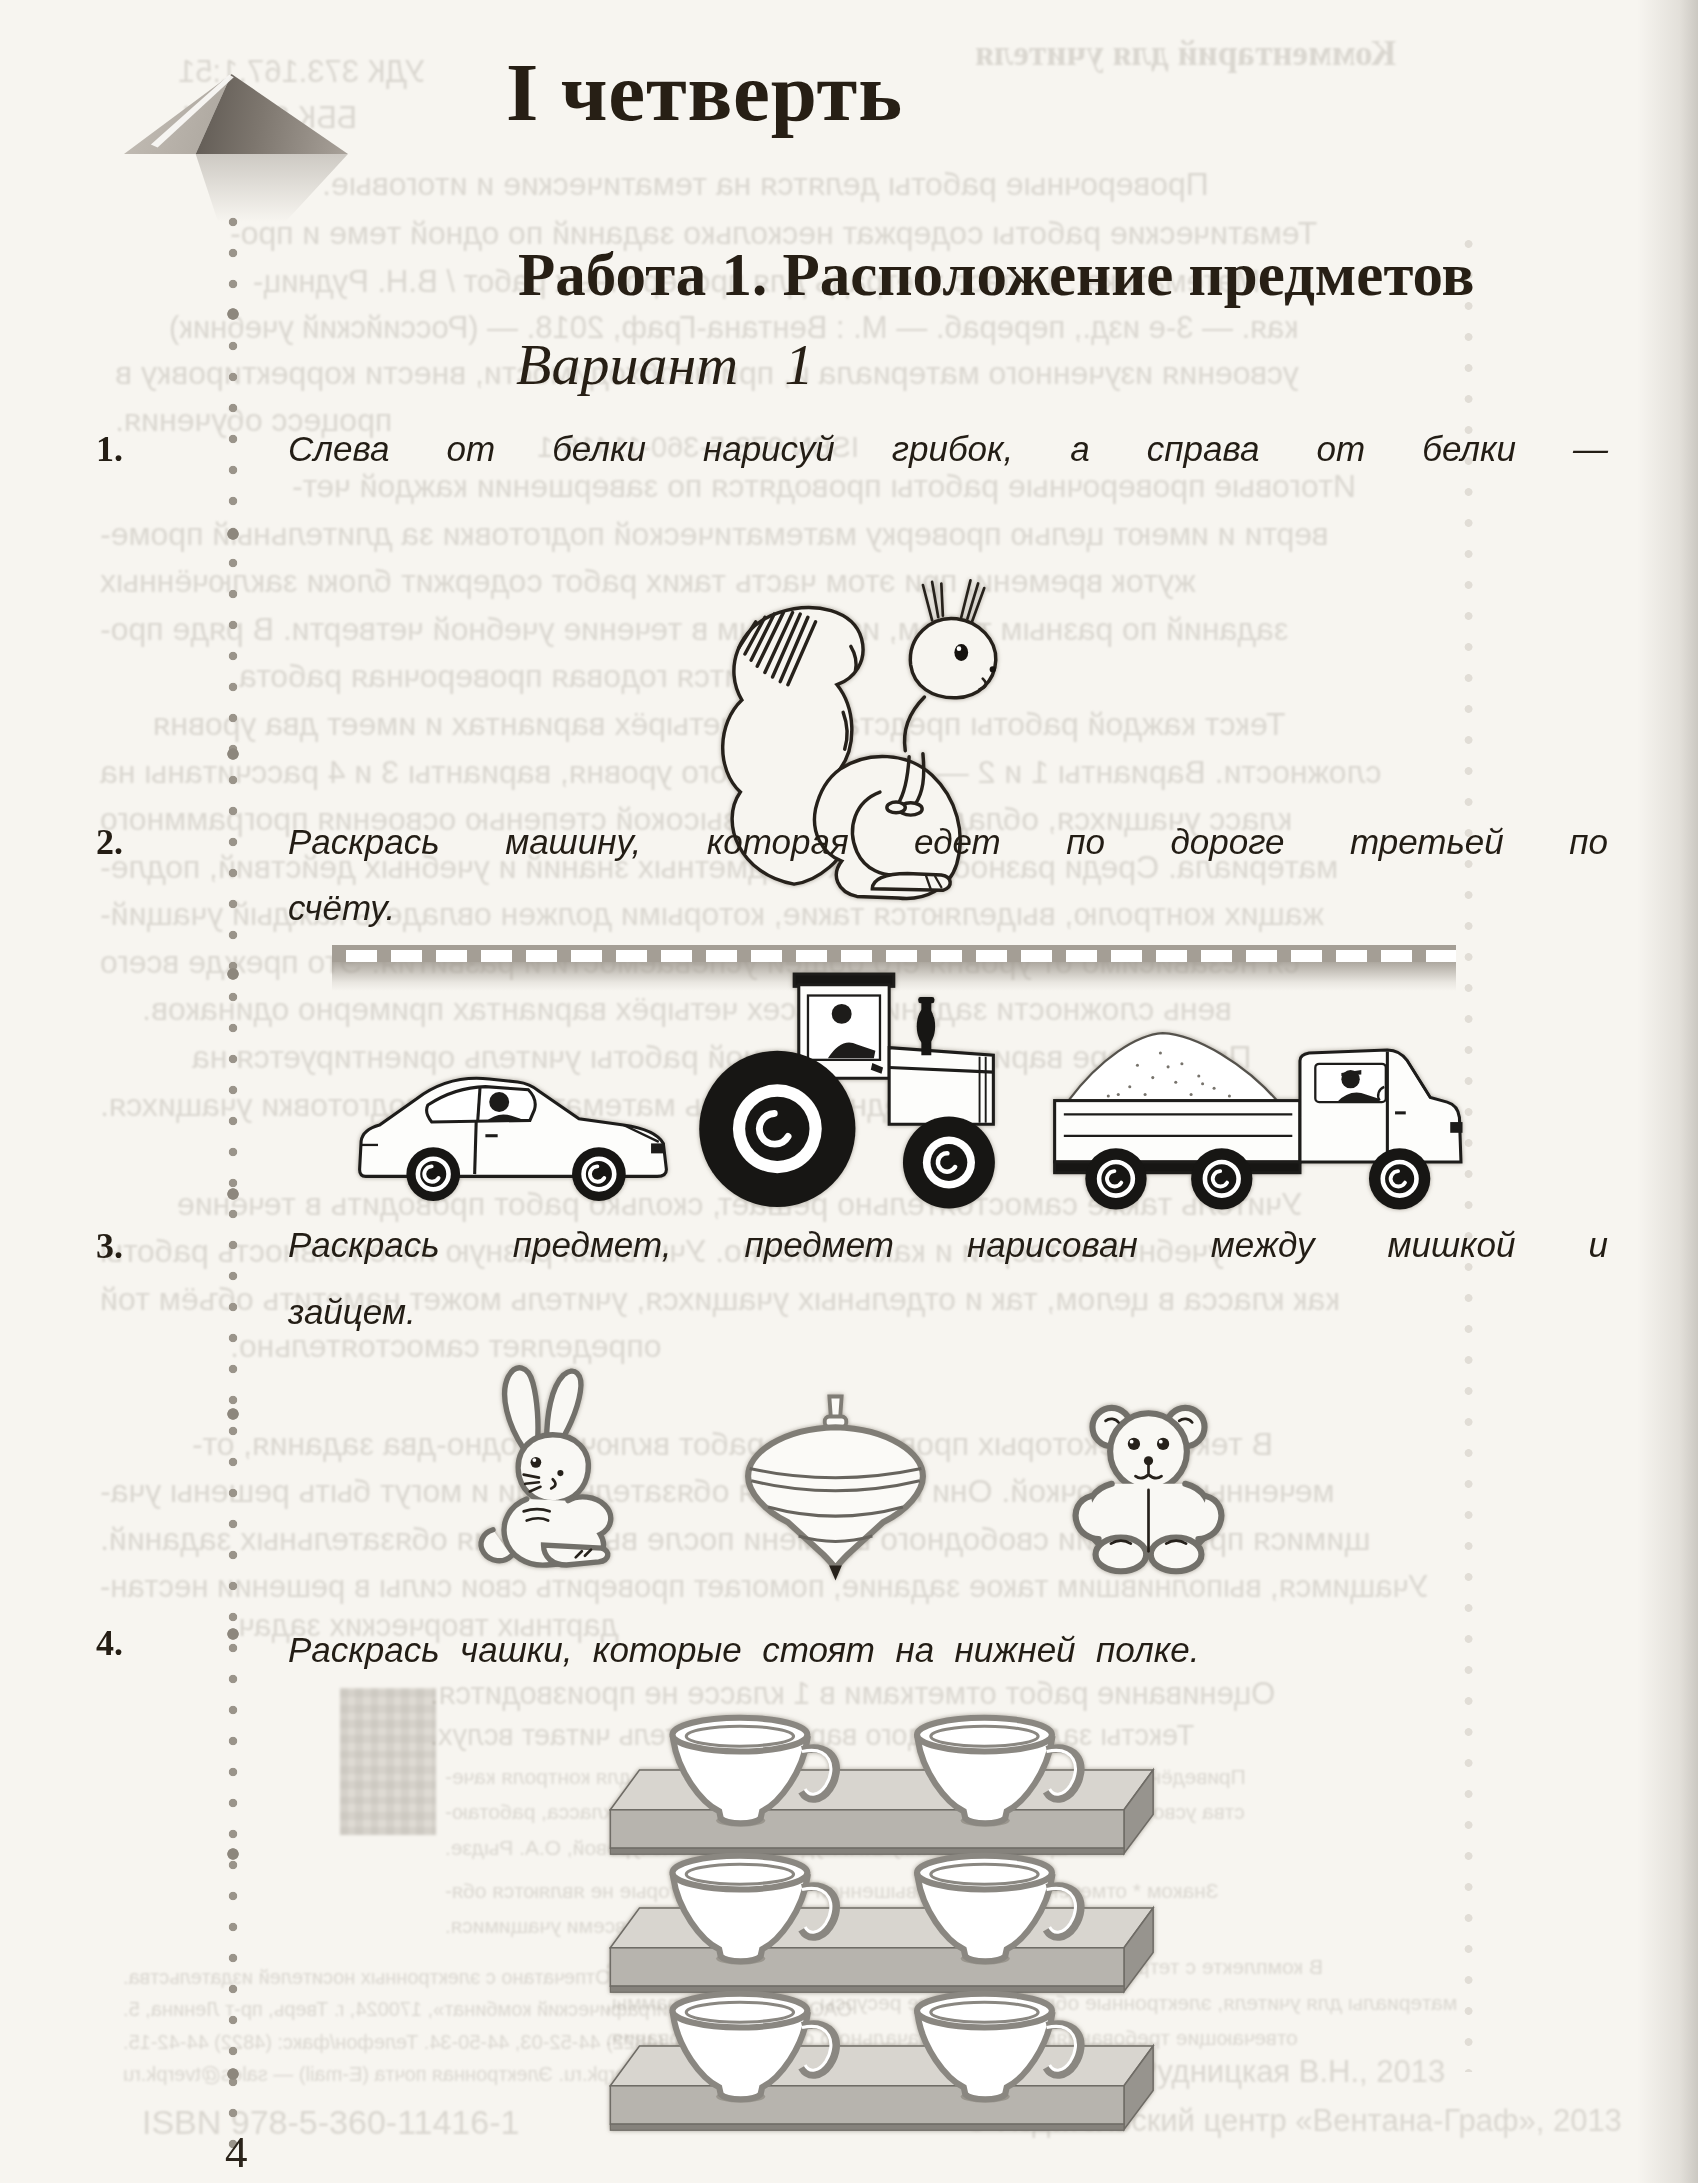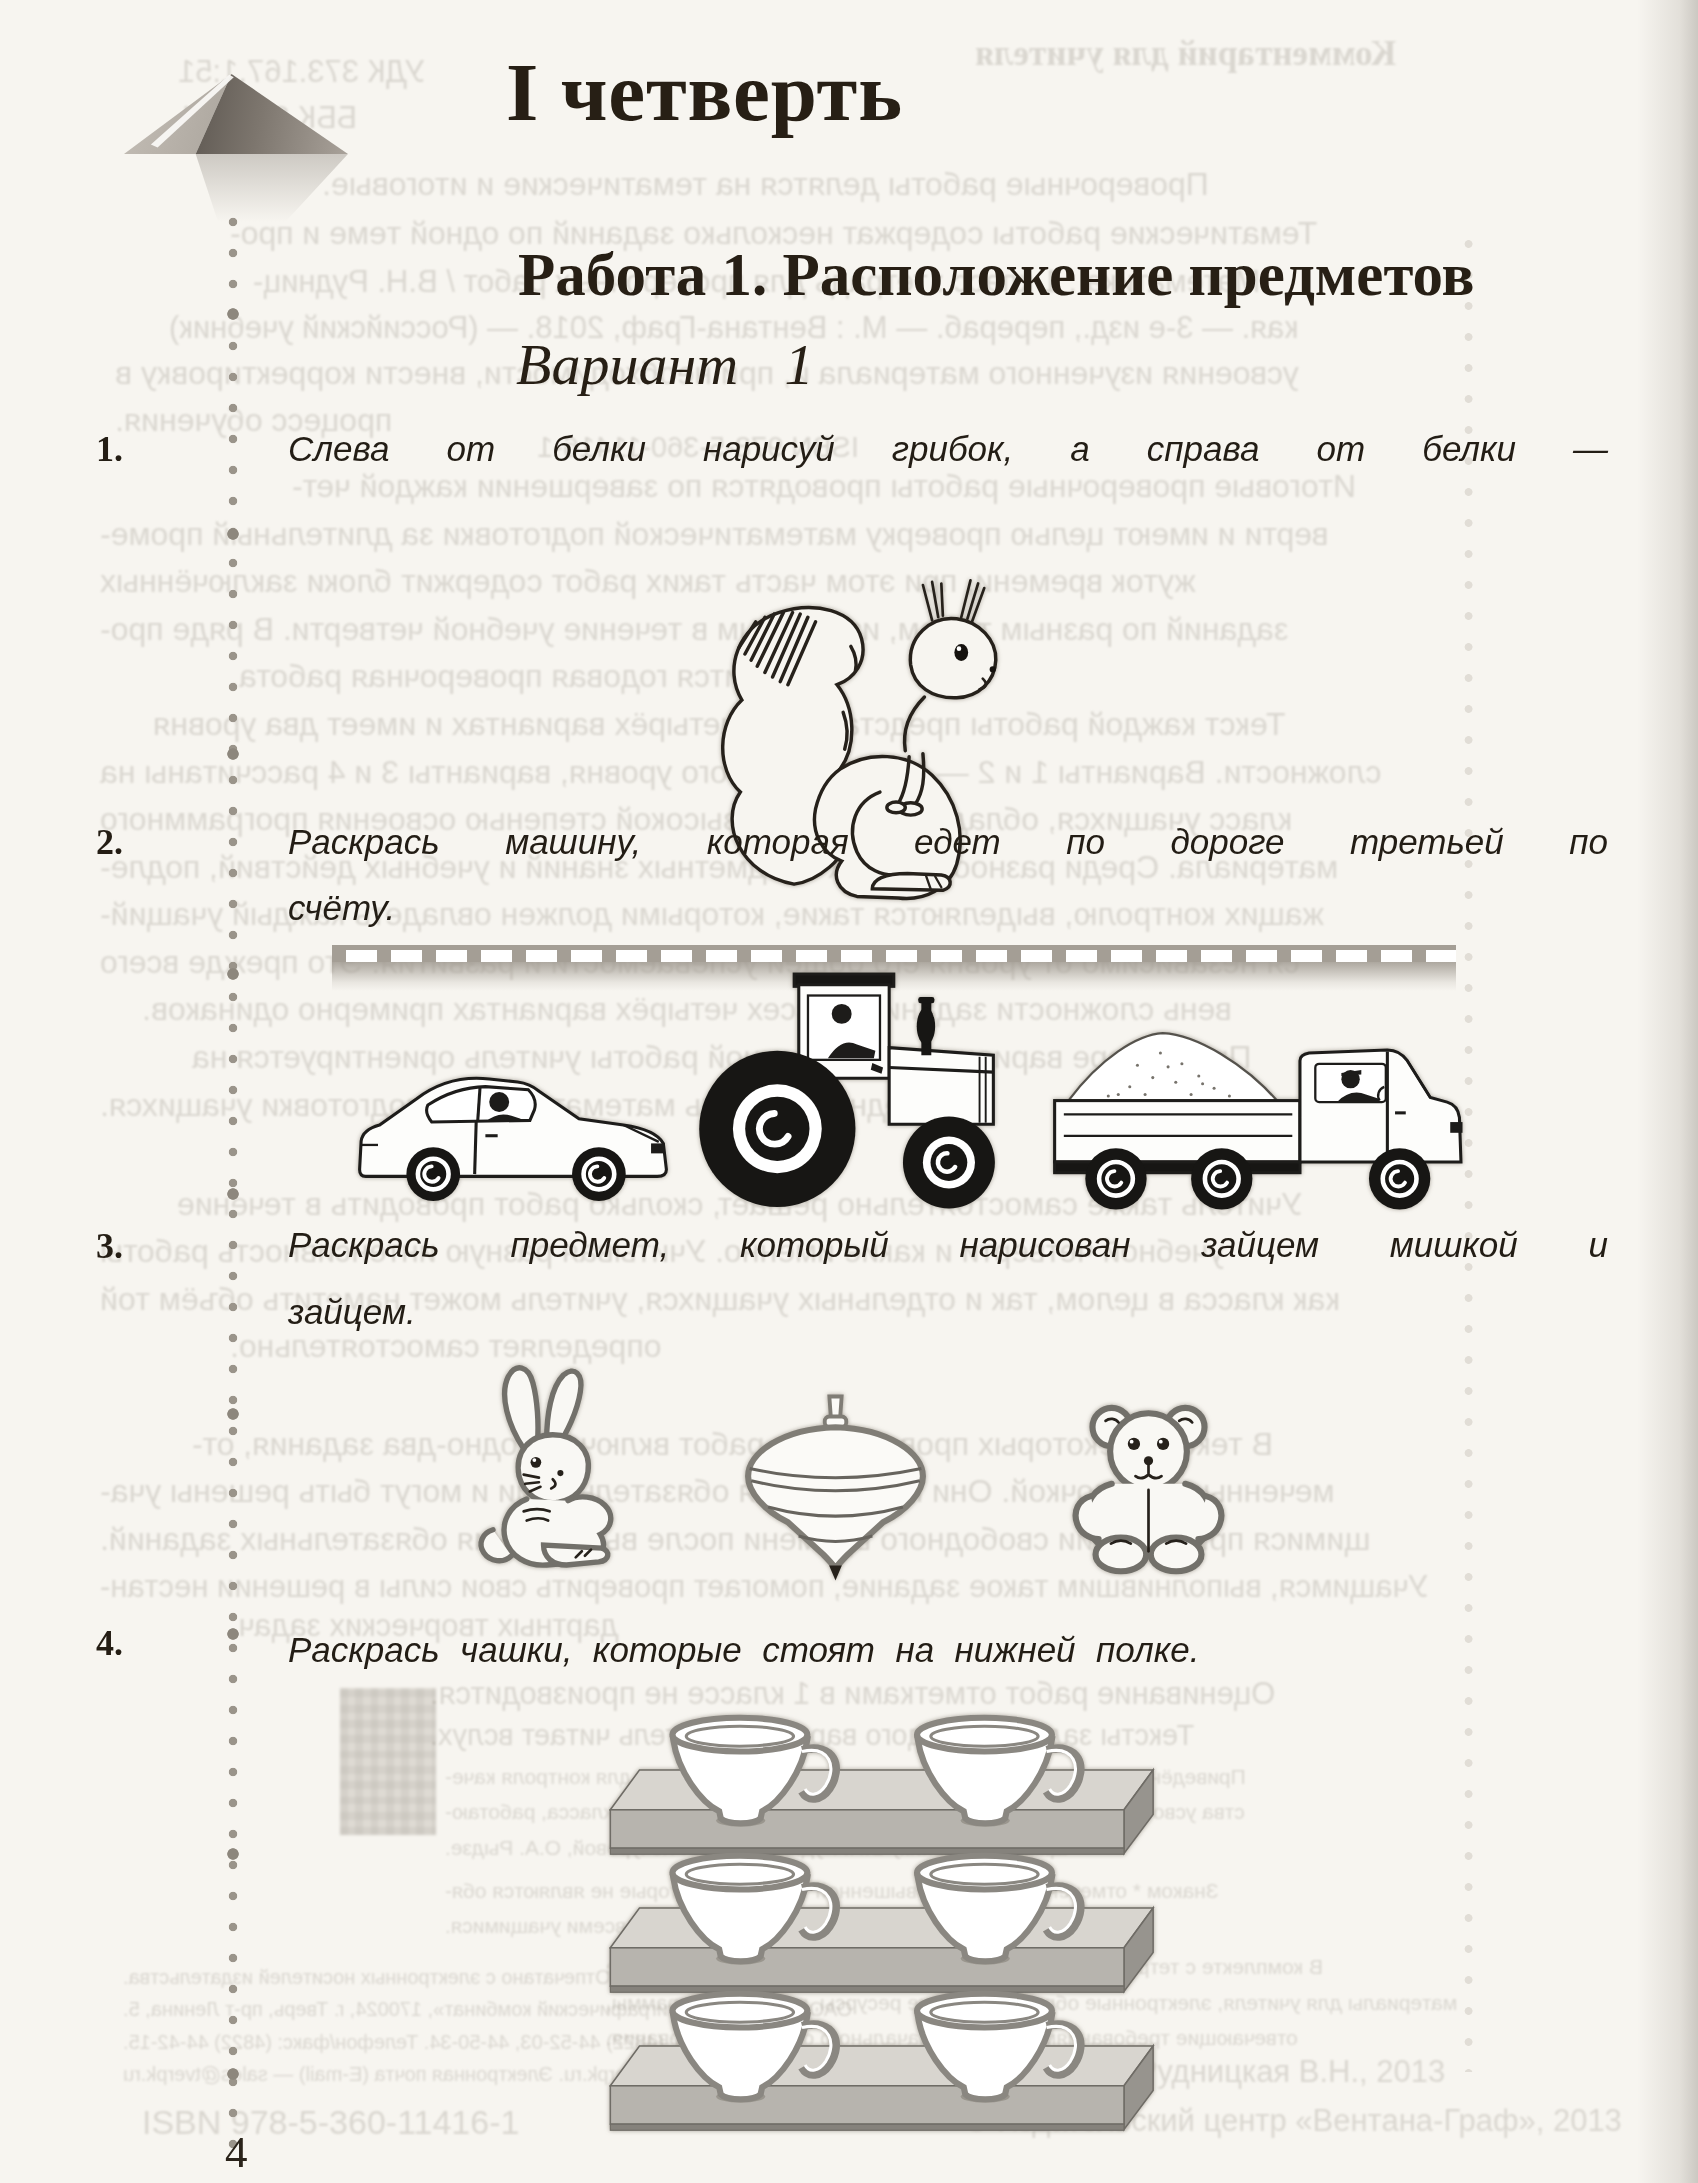--- a/index.html
+++ b/index.html
@@ -277,21 +277,21 @@
       <circle cx="230" cy="198" r="40" fill="#171614"></circle>
       <circle cx="230" cy="198" r="22" fill="none" stroke="#ffffff" stroke-width="6"></circle>
       <path d="M228,188 a10,10 0 1 0 9,15" fill="none" stroke="#ffffff" stroke-width="5" stroke-linecap="round"></path>
       <circle cx="462" cy="198" r="40" fill="#171614"></circle>
       <circle cx="462" cy="198" r="22" fill="none" stroke="#ffffff" stroke-width="6"></circle>
       <path d="M460,188 a10,10 0 1 0 9,15" fill="none" stroke="#ffffff" stroke-width="5" stroke-linecap="round"></path>
     </g>
   </svg>
 
   <div class="tnum n3">3.</div>
-  <div class="tline just l31">Раскрась предмет, который нарисован зайцем мишкой и</div>
+  <div class="tline just l31">Раскрась предмет, предмет нарисован между мишкой и</div>
   <div class="tline l32">зайцем.</div>
 
   <svg class="art rabbit-art" width="167" height="212" viewBox="0 0 218 276">
     <g fill="#f9f8f4" stroke="#72706a" stroke-width="7" stroke-linecap="round">
       <path d="M70,110 C50,80 38,40 50,16 C60,-2 76,2 82,24 C88,46 90,78 88,102"></path>
       <path d="M100,100 C100,66 106,30 122,14 C136,2 148,12 144,36 C140,62 126,90 116,104"></path>
       <path d="M64,146 C58,114 78,92 108,92 C138,92 158,112 154,140 C151,162 136,176 116,180 C92,184 70,170 64,146 Z"></path>
       <path d="M74,176 C52,184 40,206 46,228 C52,250 74,264 100,262 L150,258 C172,254 180,238 170,222 C186,214 188,196 176,184 C164,172 142,170 128,178"></path>
       <path d="M30,216 C16,220 10,234 18,246 C26,258 44,260 54,250"></path>
       <path d="M96,236 C96,252 108,262 126,262 L168,258 C182,256 184,244 172,240 Z"></path>

